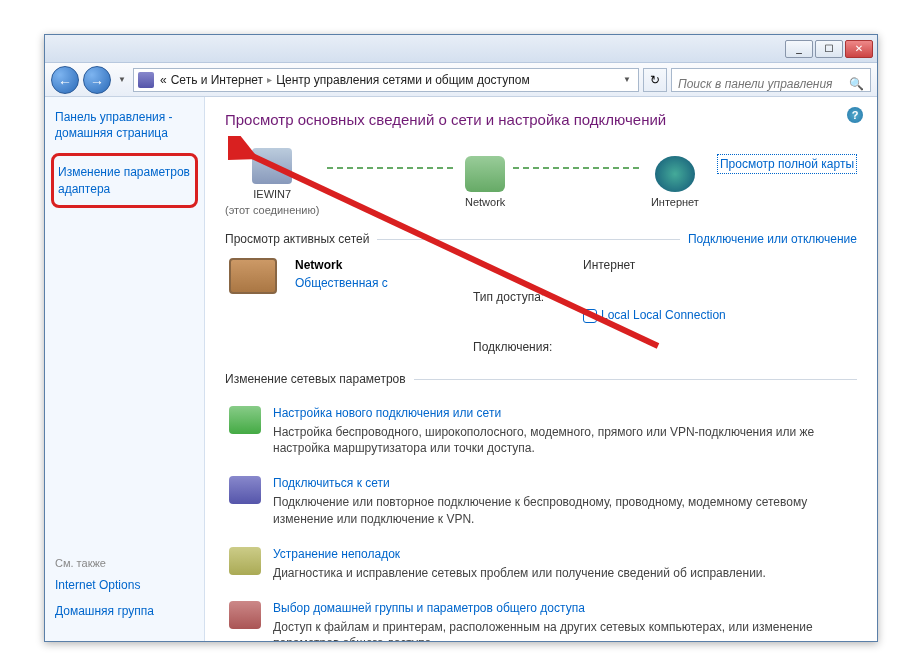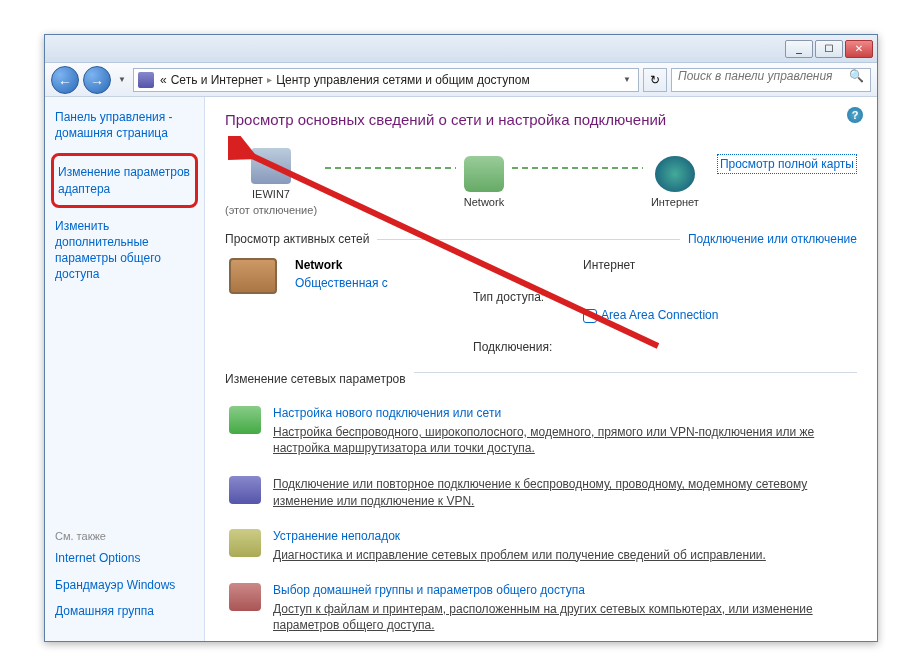--- a/index.html
+++ b/index.html
@@ -12,21 +12,21 @@
 .titlebar-btn.close { background: linear-gradient(#e88, #c44); color: #fff; border-color: #a33; }
 
 .navbar { height: 34px; background: linear-gradient(#fafbfd, #e8eef7); border-bottom: 1px solid #c5d2e3; display: flex; align-items: center; padding: 0 6px; gap: 4px; }
 .nav-back, .nav-fwd { width: 28px; height: 28px; border-radius: 50%; background: radial-gradient(circle at 30% 30%, #7db4f0, #2a6ab8); display: flex; align-items: center; justify-content: center; color: #fff; font-size: 14px; cursor: default; border: 1px solid #2a5a98; }
 .nav-dropdown { width: 14px; height: 20px; display: flex; align-items: center; justify-content: center; font-size: 8px; color: #555; cursor: default; }
 .addressbar { flex: 1; height: 24px; border: 1px solid #a8b8cc; background: #fff; display: flex; align-items: center; padding: 0 4px; gap: 6px; }
 .addr-icon { width: 16px; height: 16px; background: linear-gradient(#88c, #55a); border-radius: 2px; }
 .breadcrumb { display: flex; align-items: center; gap: 4px; font-size: 12px; color: #222; }
 .breadcrumb span.sep { color: #888; font-size: 10px; }
 .addr-refresh { width: 24px; height: 24px; border: 1px solid #a8b8cc; background: linear-gradient(#f5f8fc, #e8eef7); display: flex; align-items: center; justify-content: center; font-size: 12px; cursor: default; }
-.searchbox { width: 200px; height: 24px; border: 1px solid #a8b8cc; background: #fff; display: flex; align-items: flex-start; padding: 0 6px; gap: 6px; }
+.searchbox { width: 200px; height: 24px; border: 1px solid #a8b8cc; background: #fff; display: flex; align-items: flex-end; padding: 0 6px; gap: 6px; }
 .searchbox input { border: none; outline: none; flex: 1; font-size: 12px; font-style: italic; color: #888; }
 .search-icon { color: #567; font-size: 12px; }
 
 .body { display: flex; height: calc(100% - 62px); }
 .sidebar { width: 160px; background: #f3f8fe; border-right: 1px solid #d4e0ef; padding: 12px 10px; display: flex; flex-direction: column; position: relative; }
 .sidebar-link { color: #0066cc; font-size: 12px; line-height: 1.35; margin-bottom: 10px; cursor: default; }
 .sidebar-link.heading { color: #0066cc; }
 .highlight-box { border: 3px solid #d92020; border-radius: 8px; padding: 8px 4px; margin: 2px -4px 10px; }
 .sidebar-spacer { flex: 1; }
 .see-also { color: #888; font-size: 11px; margin-bottom: 8px; }
@@ -54,31 +54,31 @@
 .net-name { font-weight: bold; font-size: 12px; }
 .net-type { color: #0066cc; font-size: 12px; margin-top: 4px; cursor: default; }
 .net-details { font-size: 12px; color: #333; }
 .net-details .row { display: flex; gap: 10px; margin-bottom: 4px; }
 .net-details .label { min-width: 100px; margin-top: 32px; }
 .net-details .value { color: #333; }
 .net-details .link { color: #0066cc; cursor: default; }
 .cable-icon { display: inline-block; width: 14px; height: 14px; border: 1px solid #0066cc; border-radius: 3px; margin-right: 4px; vertical-align: middle; }
 
 .param-section { margin-top: 8px; }
-.param-title { font-size: 12px; color: #333; margin-bottom: 10px; display: flex; }
+.param-title { font-size: 12px; color: #333; margin-bottom: 10px; display: flex; align-items: center; }
 .param-title .line { flex: 1; height: 1px; background: #d0d8e2; margin-left: 8px; }
 .param-item { display: flex; gap: 12px; padding: 10px 4px; }
 .param-icon { width: 32px; height: 28px; border-radius: 4px; flex-shrink: 0; }
 .param-icon.i1 { background: linear-gradient(#8c8, #4a4); }
 .param-icon.i2 { background: linear-gradient(#88c, #55a); }
 .param-icon.i3 { background: linear-gradient(#c88, #a55); }
 .param-icon.i4 { background: linear-gradient(#cc8, #aa5); }
 .param-text { flex: 1; }
 .param-link { color: #0066cc; font-size: 12px; margin-bottom: 4px; cursor: default; }
-.param-desc { color: #444; font-size: 12px; line-height: 1.35; text-decoration: underline; }
+.param-desc { color: #444; font-size: 12px; line-height: 1.35; }
 
 .arrow-overlay { position: absolute; top: 136px; left: 228px; width: 440px; height: 220px; pointer-events: none; }
 </style>
 </head>
 <body>
 
 <div class="window">
 
   <div class="titlebar">
     <div class="titlebar-btn">_</div>
@@ -107,37 +107,35 @@
       <span class="search-icon">🔍</span>
     </div>
   </div>
 
   <div class="body">
     <div class="sidebar">
       <div class="sidebar-link heading">Панель управления - домашняя страница</div>
       <div class="highlight-box">
         <div class="sidebar-link" style="margin-bottom:0">Изменение параметров адаптера</div>
       </div>
-      <div class="sidebar-link">Изменить дополнительные параметры общего доступа</div>
       <div class="sidebar-spacer"></div>
       <div class="see-also">См. также</div>
       <div class="sidebar-link">Internet Options</div>
-      <div class="sidebar-link">Брандмауэр Windows</div>
       <div class="sidebar-link">Домашняя группа</div>
     </div>
 
     <div class="content">
       <div class="help-icon">?</div>
       <div class="page-title">Просмотр основных сведений о сети и настройка подключений</div>
 
       <div class="diagram">
         <div class="diag-node">
           <div class="diag-icon pc"></div>
           <div>IEWIN7</div>
-          <div class="sub">(этот отключение)</div>
+          <div class="sub">(этот соединению)</div>
         </div>
         <div class="diag-line"></div>
         <div class="diag-node">
           <div class="diag-icon net"></div>
           <div>Network</div>
         </div>
         <div class="diag-line"></div>
         <div class="diag-node">
           <div class="diag-icon globe"></div>
           <div>Интернет</div>
@@ -158,40 +156,41 @@
           <div class="net-name">Network</div>
           <div class="net-type">Общественная с</div>
         </div>
         <div class="net-details" style="flex:1">
           <div class="row">
             <span class="label">Тип доступа:</span>
             <span class="value">Интернет</span>
           </div>
           <div class="row">
             <span class="label">Подключения:</span>
-            <span class="link"><span class="cable-icon"></span><span>Area Area Connection</span></span>
+            <span class="link"><span class="cable-icon"></span><span>Local Local Connection</span></span>
           </div>
         </div>
       </div>
 
       <div class="param-title">
         <span>Изменение сетевых параметров</span>
           <span class="line"></span>
       </div>
       <div class="param-section">
         <div class="param-item">
           <div class="param-icon i1"></div>
           <div class="param-text">
             <div class="param-link">Настройка нового подключения или сети</div>
             <div class="param-desc">Настройка беспроводного, широкополосного, модемного, прямого или VPN-подключения или же настройка маршрутизатора или точки доступа.</div>
           </div>
         </div>
         <div class="param-item">
           <div class="param-icon i2"></div>
           <div class="param-text">
+            <div class="param-link">Подключиться к сети</div>
             <div class="param-desc">Подключение или повторное подключение к беспроводному, проводному, модемному сетевому изменение или подключение к VPN.</div>
           </div>
         </div>
         <div class="param-item">
           <div class="param-icon i4"></div>
           <div class="param-text">
             <div class="param-link">Устранение неполадок</div>
             <div class="param-desc">Диагностика и исправление сетевых проблем или получение сведений об исправлении.</div>
           </div>
         </div>

